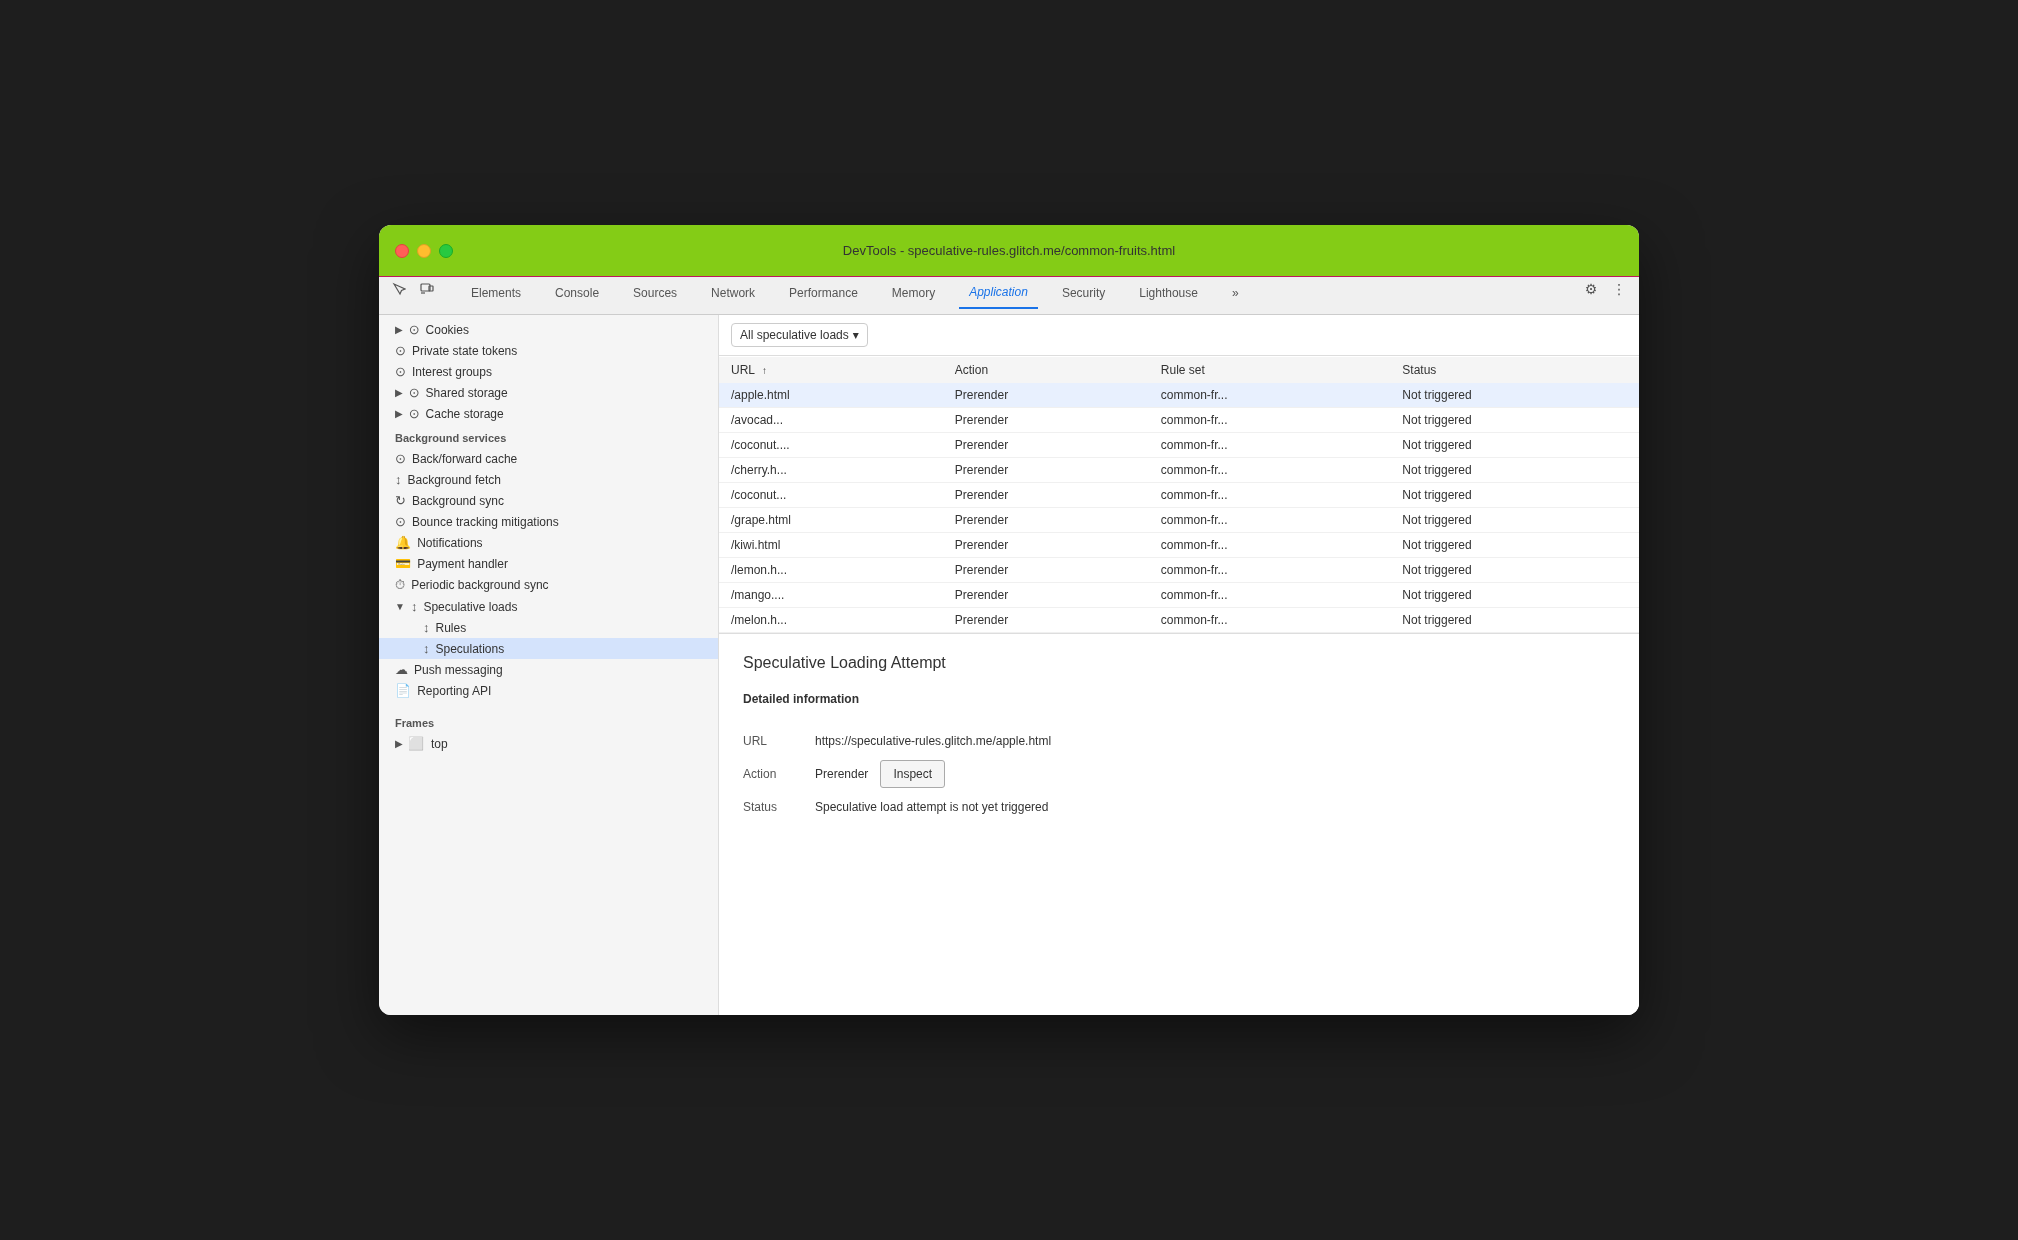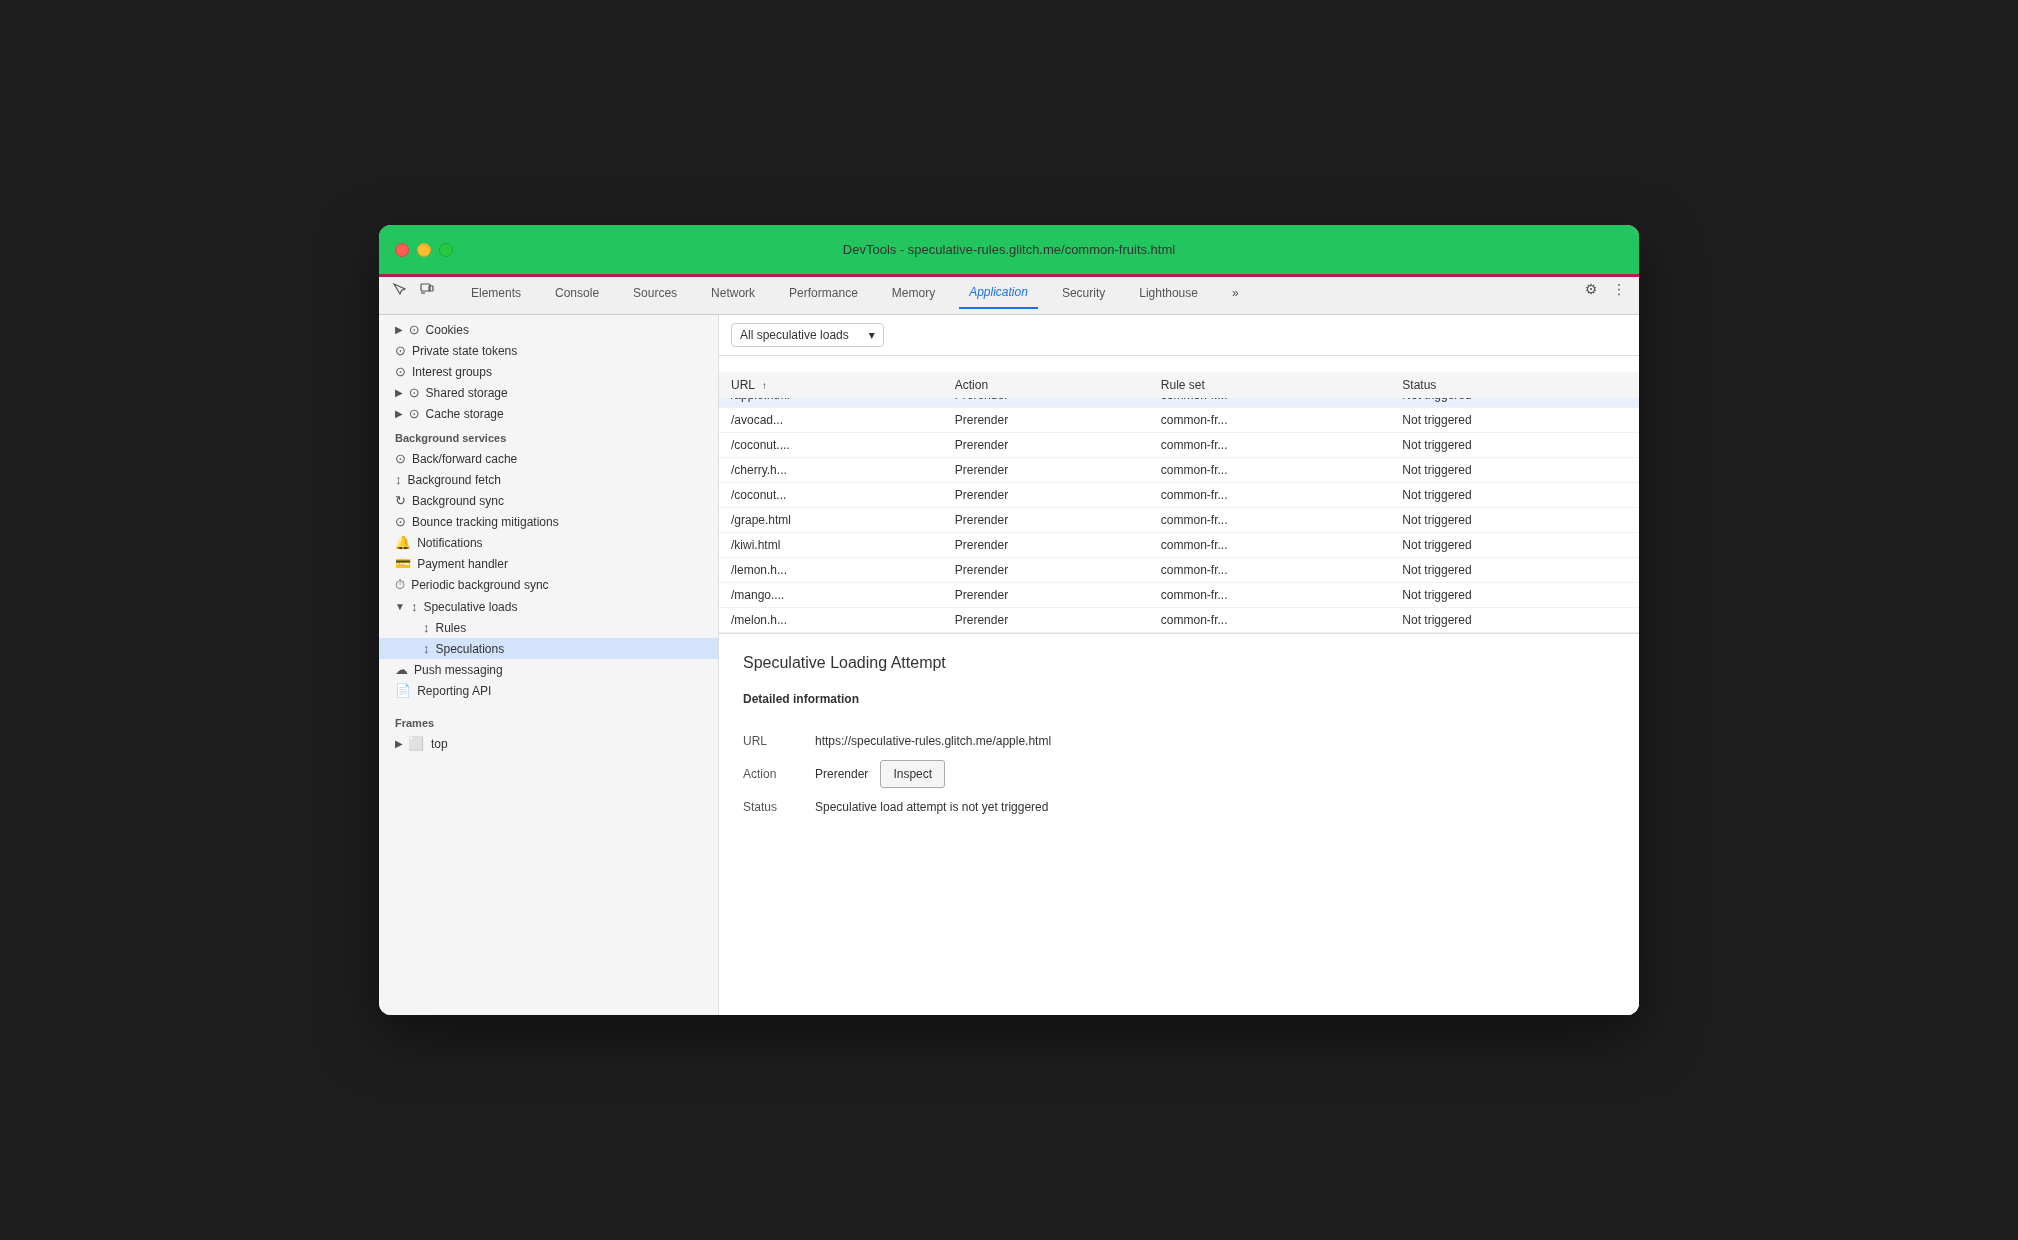--- a/index.html
+++ b/index.html
@@ -12,26 +12,26 @@
       font-family: -apple-system, BlinkMacSystemFont, 'Helvetica Neue', sans-serif;
     }
     .window {
       width: 1260px;
       background: #f5f5f5;
       border-radius: 12px;
       box-shadow: 0 20px 60px rgba(0,0,0,0.5);
       overflow: hidden;
     }
     .title-bar {
-      background: #22c55e;
+      background: #84cc16;
       height: 52px;
       display: flex;
       align-items: center;
       padding: 0 16px;
-      border-bottom: 3px solid #be185d;
+      border-bottom: 1px solid #be185d;
       position: relative;
     }
     .traffic-lights {
       display: flex;
       gap: 8px;
     }
     .traffic-light {
       width: 14px;
       height: 14px;
       border-radius: 50%;
@@ -145,21 +145,21 @@
     .filter-bar {
       padding: 8px 12px;
       border-bottom: 1px solid #ddd;
       display: flex;
       align-items: center;
       gap: 8px;
     }
     .filter-dropdown {
       display: flex;
       align-items: center;
-      gap: 20px;
+      gap: 4px;
       padding: 4px 8px;
       border: 1px solid #ccc;
       border-radius: 4px;
       font-size: 12px;
       cursor: pointer;
       background: #fff;
       color: #333;
     }
     .table-container {
       flex: 0 0 auto;
@@ -173,21 +173,21 @@
       font-size: 12px;
     }
     .data-table thead th {
       background: #f5f5f5;
       border-bottom: 1px solid #ddd;
       padding: 6px 12px;
       text-align: left;
       font-weight: 500;
       color: #333;
       position: sticky;
-      top: 16px;
+      top: 1px;
     }
     .data-table tbody tr {
       border-bottom: 1px solid #f0f0f0;
     }
     .data-table tbody tr.selected { background: #e8f0fe; }
     .data-table td {
       padding: 5px 12px;
       color: #333;
     }
     .sort-arrow {

